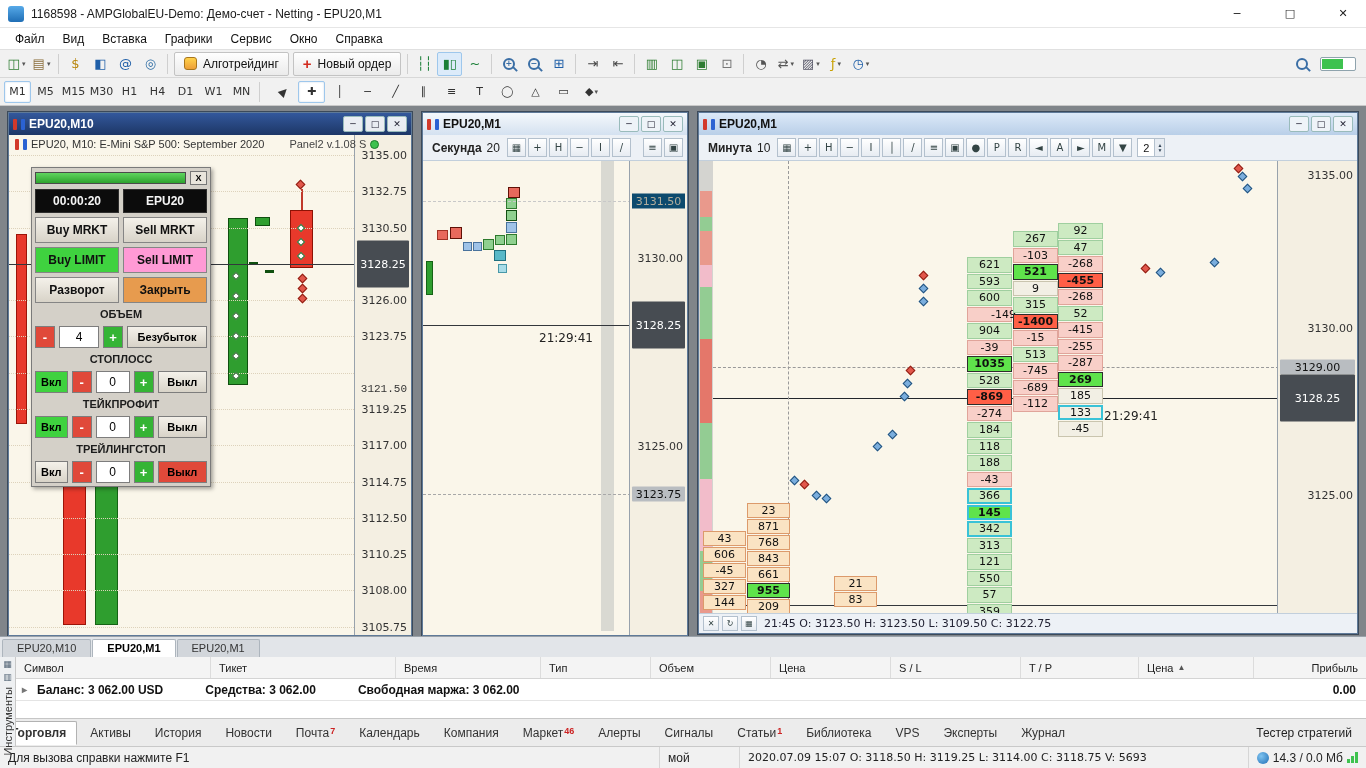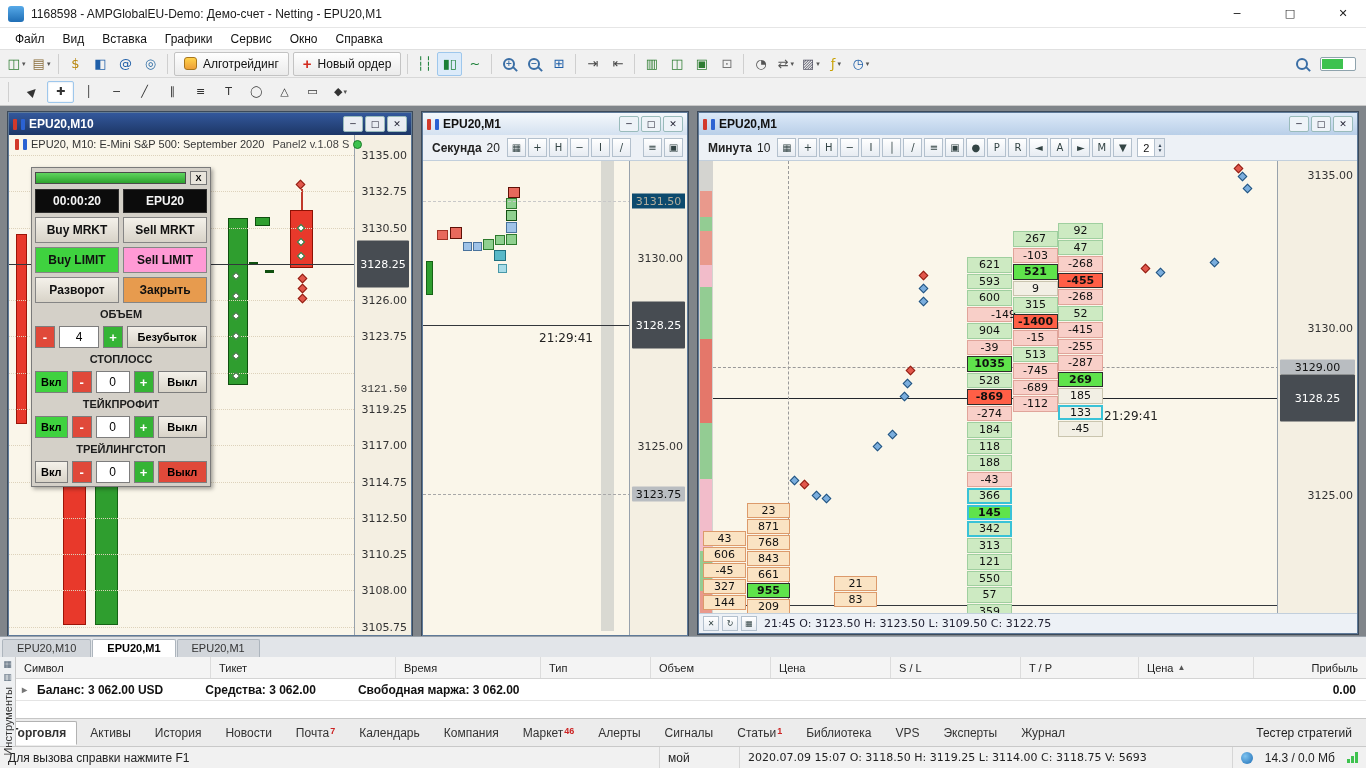--- a/index.html
+++ b/index.html
@@ -85,21 +85,21 @@
 .cs-n{background:#f2efe4;border:1px solid #c9c4ae}
 .cs-gc{background:#cdeac2;border:2px solid #39c2d7}
 .cs-Gc{background:#5fe34b;border:2px solid #39c2d7;font-weight:bold}
 .cs-nc{background:#f2efe4;border:2px solid #39c2d7}
 .tlabel{position:absolute;font-size:12px;color:#222;font-family:"DejaVu Sans",sans-serif;white-space:nowrap}
 .strip{height:20px;background:#edf1f6;border-top:1px solid #c2cfdc;display:flex;align-items:center;gap:3px;padding:0 4px;font-size:11px;color:#223;flex:0 0 auto}
 .strip-text{margin-left:4px;font-family:"DejaVu Sans",sans-serif;font-size:11px;white-space:nowrap}
 
 
 .comment{position:absolute;left:6px;top:3px;display:flex;align-items:center;gap:4px;font-size:11px;color:#333;z-index:6;white-space:nowrap}
-.comment .ver{margin-left:4px;color:#444}
+.comment .ver{margin-left:21px;color:#444}
 .clockdot{display:inline-block;width:9px;height:9px;border-radius:50%;background:#3ec24f;border:1px solid #1c7c2a;margin-left:4px;vertical-align:-1px}
 .tpanel{position:absolute;left:22px;top:32px;width:180px;background:#d4d0c8;border:1px solid #7a7a7a;padding:3px;display:flex;flex-direction:column;gap:4px;z-index:5;box-shadow:2px 2px 4px rgba(0,0,0,.35)}
 .tp-row{display:flex;gap:4px;align-items:center}
 .tp-progress{flex:1;height:12px;background:linear-gradient(#5fd45f,#2ea32e);border:1px solid #4a4a4a}
 .tp-x{width:17px;height:14px;font-size:9px;line-height:1;border:1px solid #777;background:#e9e5dc;font-weight:bold}
 .tp-black{flex:1;height:24px;background:#0c0c0c;color:#f4f4f4;font-weight:bold;font-size:12px;border:1px solid #2e2e2e;display:flex;align-items:center;justify-content:center}
 .tp-btn{flex:1;height:26px;border:1px solid #858585;background:linear-gradient(#f4f1ea,#d8d3c8);font-size:12px;font-weight:bold;color:#101010;display:flex;align-items:center;justify-content:center}
 .tp-btn.green{background:#3fd23f}
 .tp-btn.pink{background:#ff9ad5}
 .tp-btn.orange{background:#e79b4e}
@@ -139,21 +139,21 @@
 .btab.active{background:#fff;border-color:#b2b2b2;border-bottom-color:#fff;font-weight:bold}
 .btab sup{color:#cc2222;font-size:9px;font-weight:bold;line-height:1;margin-top:1px}
 .bt-right{margin-left:auto;padding-right:14px;font-size:12px;color:#222}
 
 
 .statusbar{height:22px;background:#f1f1f1;border-top:1px solid #c9c9c9;display:flex;align-items:center;font-size:12px;color:#222}
 .sb-cell{padding:0 8px;height:100%;display:flex;align-items:center;border-right:1px solid #d6d6d6;white-space:nowrap}
 .sb-help{width:660px}
 .sb-acct{width:80px}
 .sb-ohlc{flex:1;font-family:"DejaVu Sans",sans-serif;font-size:11px}
-.sb-net{border-right:none;gap:12px}
+.sb-net{border-right:none;gap:4px}
 .bars{display:inline-flex;align-items:flex-end;gap:1px;height:11px}
 .bars i{width:3px;background:#3ec24f;display:inline-block}
 .bars i:nth-child(1){height:4px}
 .bars i:nth-child(2){height:7px}
 .bars i:nth-child(3){height:11px}
 .globe{width:12px;height:12px;border-radius:50%;background:radial-gradient(circle at 35% 35%,#7ec3f0,#1f6eb5);display:inline-block}
 </style>
 </head>
 <body>
 
@@ -276,20 +276,31 @@
       <button class="icon-btn">
           <span class="mag"></span>
         </button>
       <span class="battery">
           <i></i>
         </span>
     </span>
   </div>
 
   <div class="tfbar">
+    <span style="display:flex;align-items:center;gap:1px">
+        <button class="tf-btn active">M1</button>
+        <button class="tf-btn">M5</button>
+        <button class="tf-btn">M15</button>
+        <button class="tf-btn">M30</button>
+        <button class="tf-btn">H1</button>
+        <button class="tf-btn">H4</button>
+        <button class="tf-btn">D1</button>
+        <button class="tf-btn">W1</button>
+        <button class="tf-btn">MN</button>
+      </span>
     <span class="tsep"></span>
     <span style="display:flex;align-items:center;gap:1px;margin-left:6px">
         <button class="tf-btn">
           <span class="rot45">▶</span>
         </button>
         <button class="tf-btn active">
           <span>✚</span>
         </button>
         <button class="tf-btn">
           <span>│</span>

